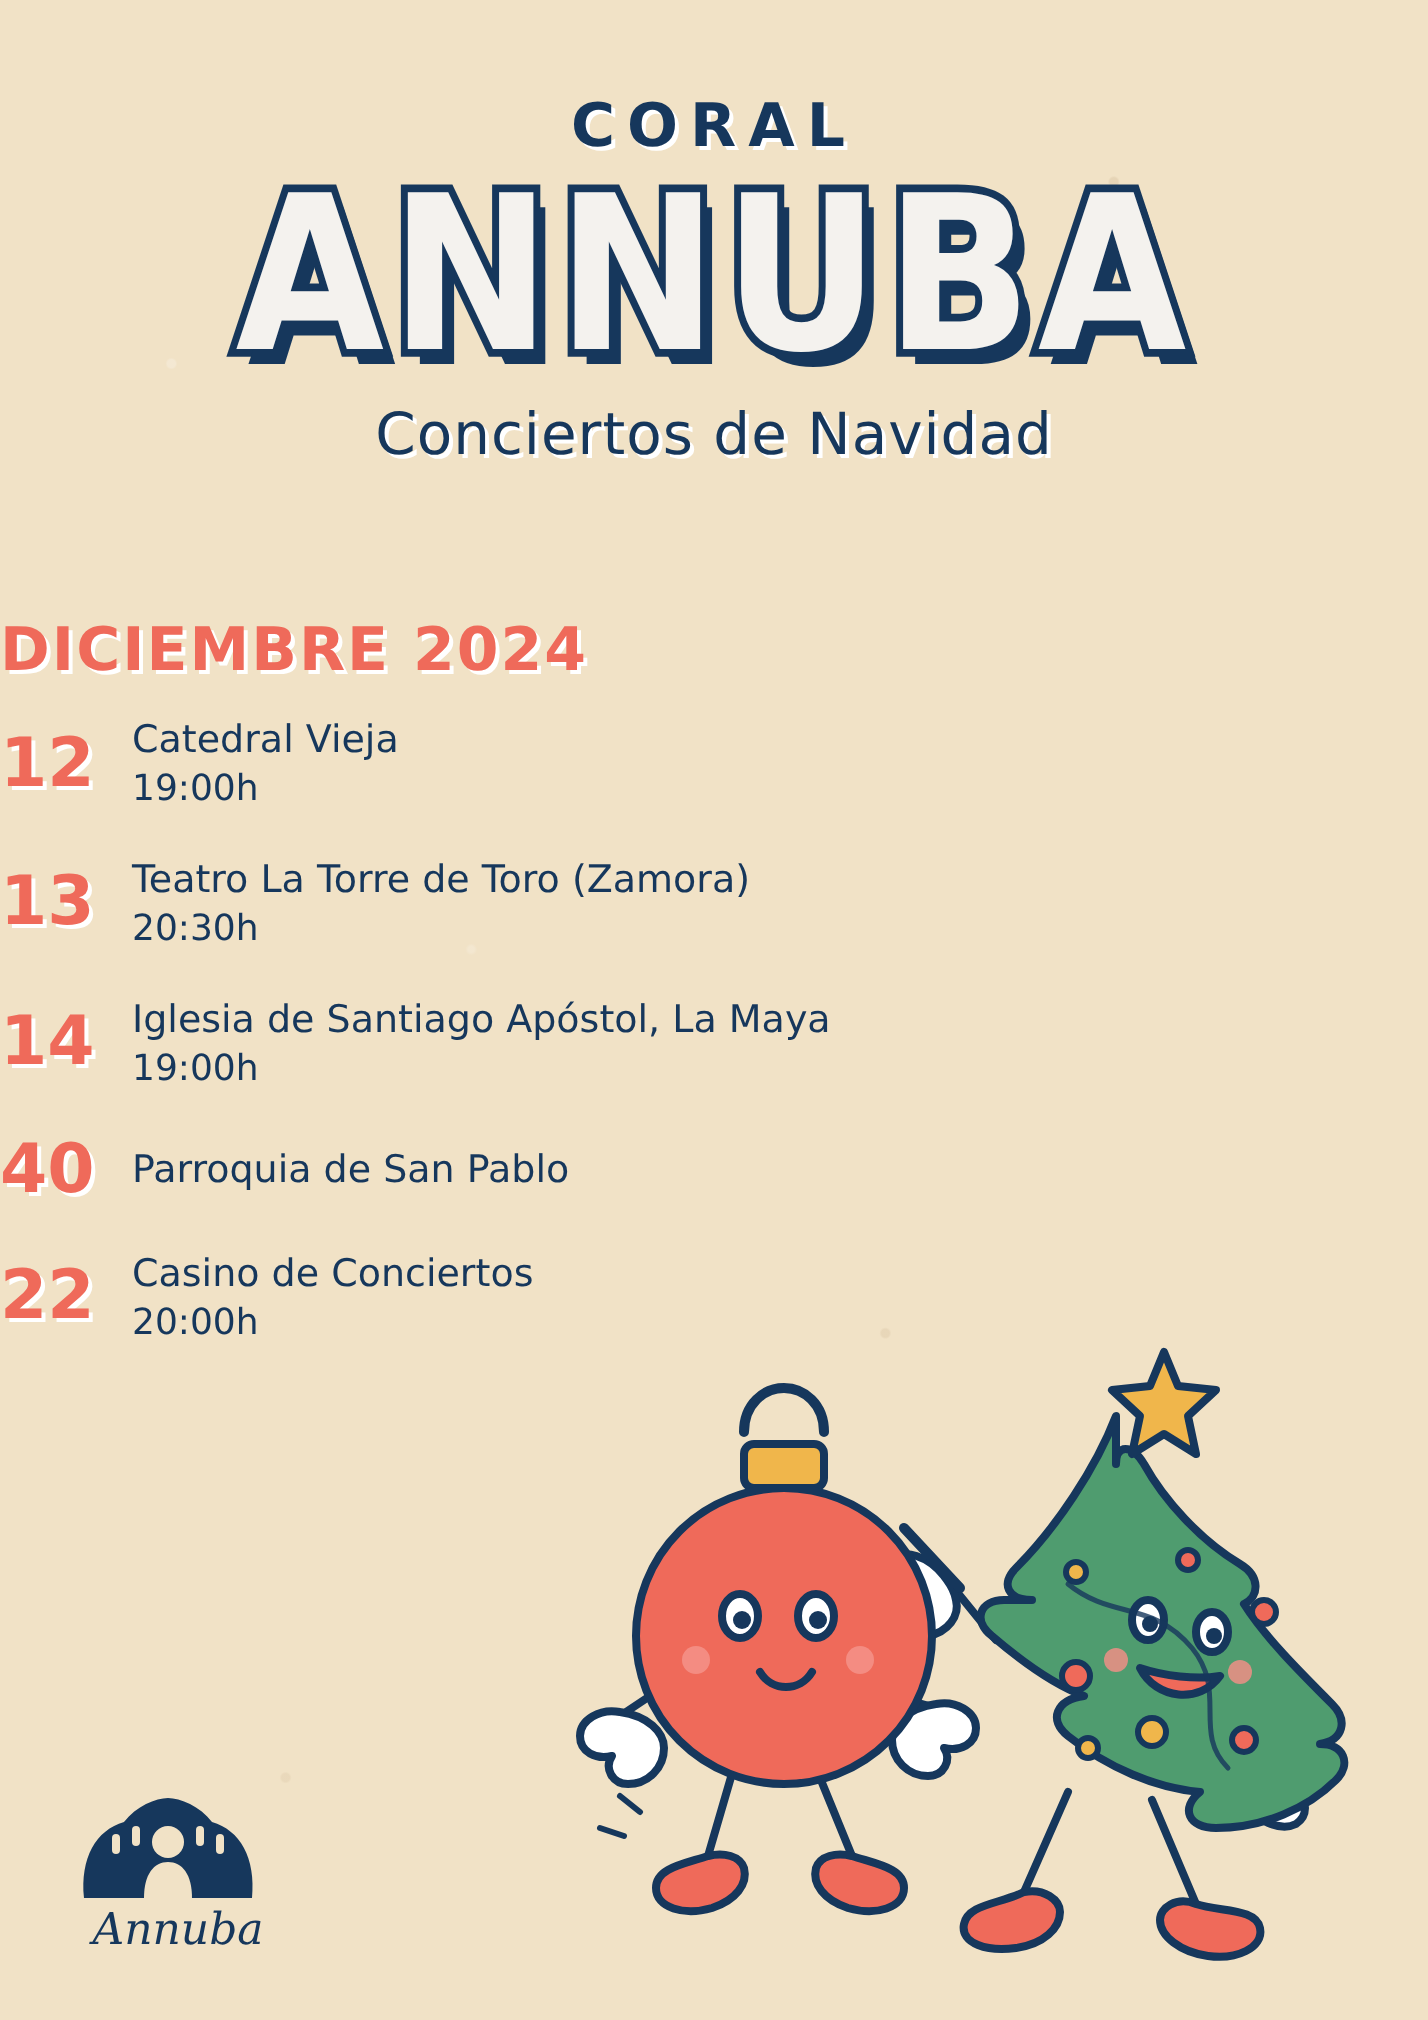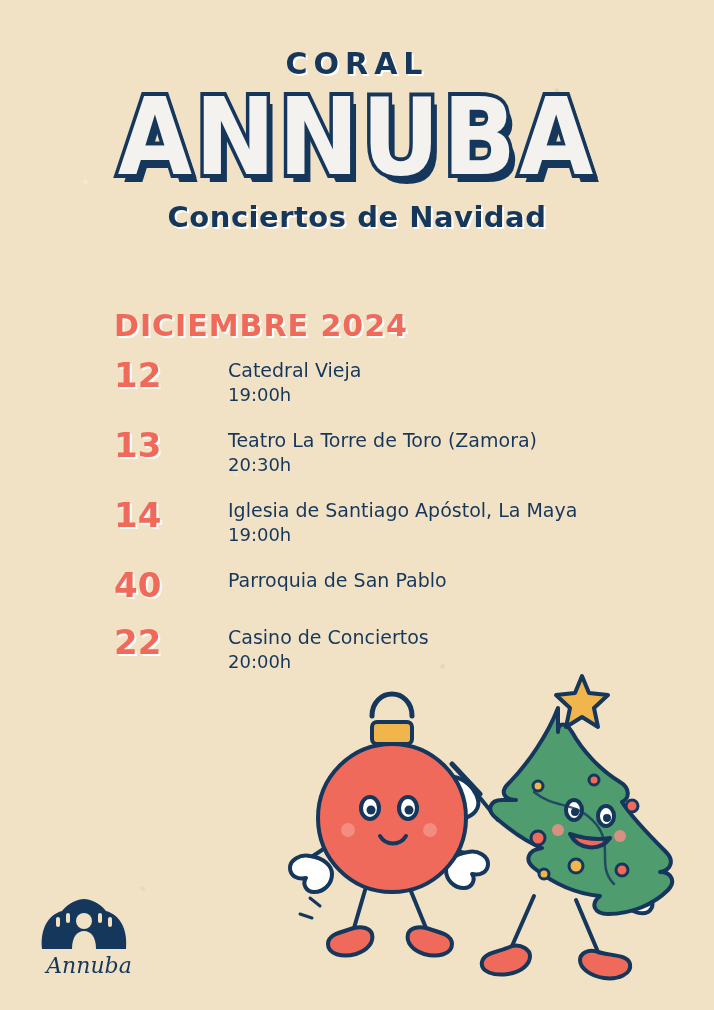--- a/index.html
+++ b/index.html
@@ -52,46 +52,44 @@
     color: #f4f2ee;
     -webkit-text-stroke: 7px #16375c;
     paint-order: stroke fill;
     text-shadow: 6px 7px 0 #16375c;
     transform: scaleY(1.12);
     transform-origin: center top;
   }
   .subtitle {
     margin-top: 22px;
     font-family: "DejaVu Sans", sans-serif;
-    font-weight: bold;
+    font-weight: normal;
     font-size: 29px;
     letter-spacing: 0.5px;
     color: #16375c;
     text-shadow: 2px 2px 0 #ffffff;
   }
 
   
   .schedule {
     margin-top: 74px;
-    padding-left: 114px;
   }
   .month {
     font-family: "DejaVu Sans", sans-serif;
     font-weight: bold;
     font-size: 30px;
     letter-spacing: 1px;
     color: #ef6a5a;
     text-shadow: 2px 2px 0 #ffffff;
     margin-bottom: 14px;
   }
   .event {
     display: flex;
-    align-items: flex-start;
+    align-items: center;
     margin-bottom: 22px;
-    gap: 48px;
   }
   .ev-day {
     width: 66px;
     flex: 0 0 66px;
     font-family: "DejaVu Sans", sans-serif;
     font-weight: bold;
     font-size: 34px;
     line-height: 1;
     color: #ef6a5a;
     text-shadow: 2px 2px 0 #ffffff;

